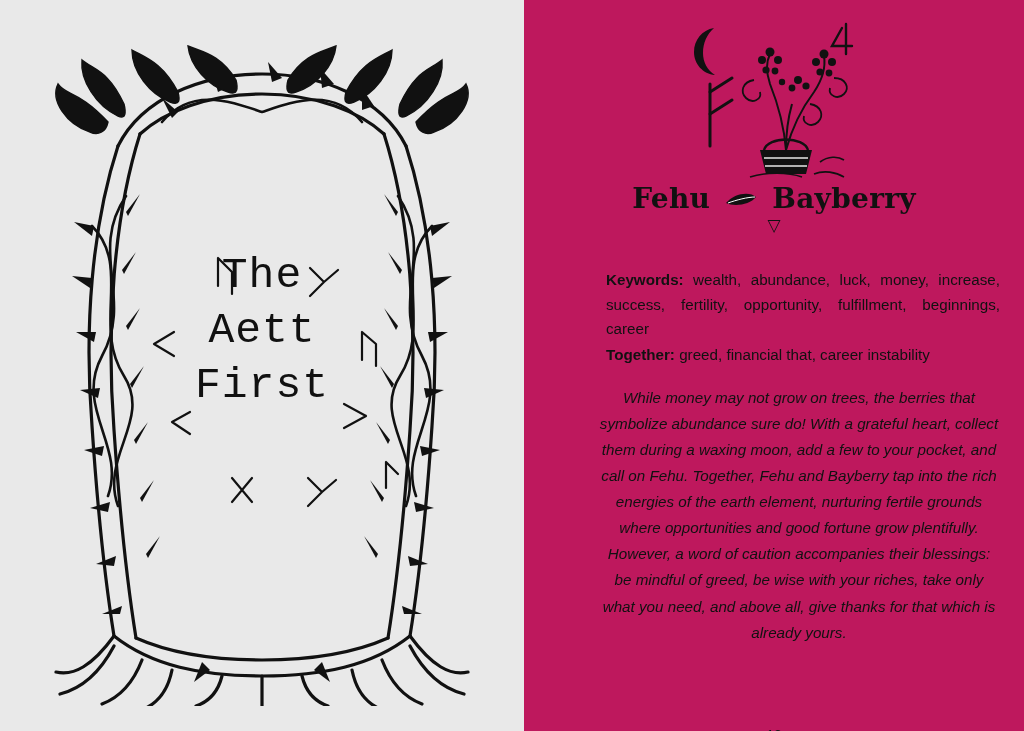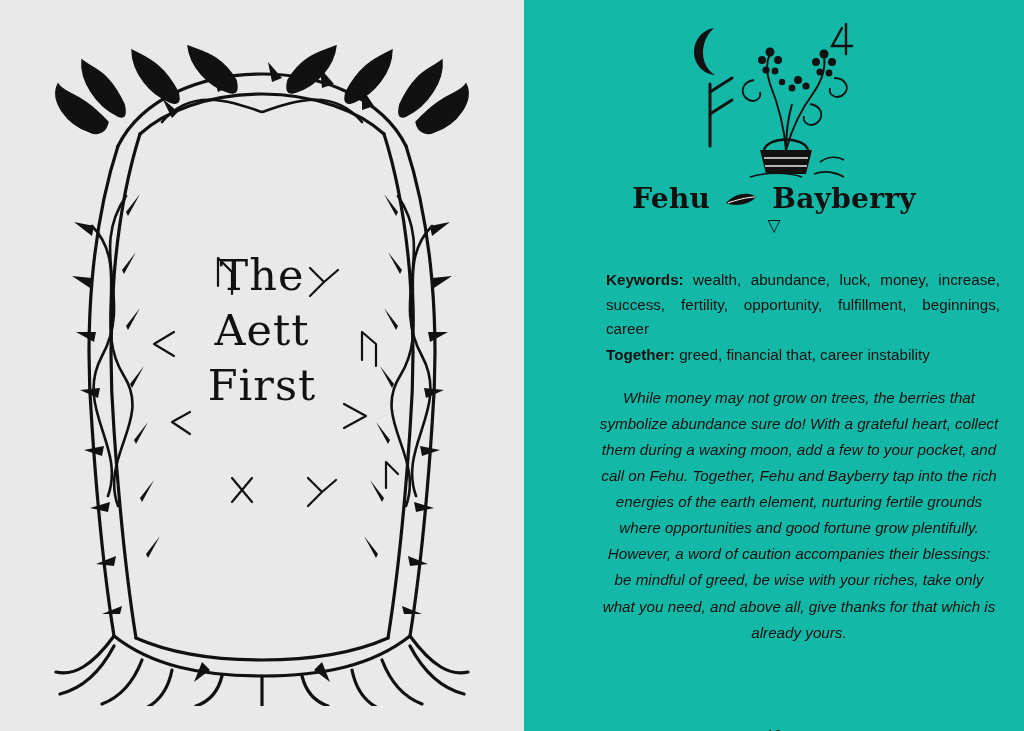--- a/index.html
+++ b/index.html
@@ -46,28 +46,29 @@
     top: 248px;
     text-align: center;
     font-family: "DejaVu Serif", serif;
     font-size: 43px;
     line-height: 1.28;
     letter-spacing: 1px;
     color: #111;
   }
   .aett-title span {
     display: block;
+    font-family: Liberation Mono, monospace;
   }
 
   
   .page-right {
     position: relative;
     width: 500px;
     height: 731px;
-    background: #14b8a6;
+    background: #be185d;
     flex: 0 0 500px;
   }
   .illus {
     position: absolute;
     left: 0;
     right: 0;
     top: 14px;
     height: 168px;
     display: flex;
     justify-content: center;

